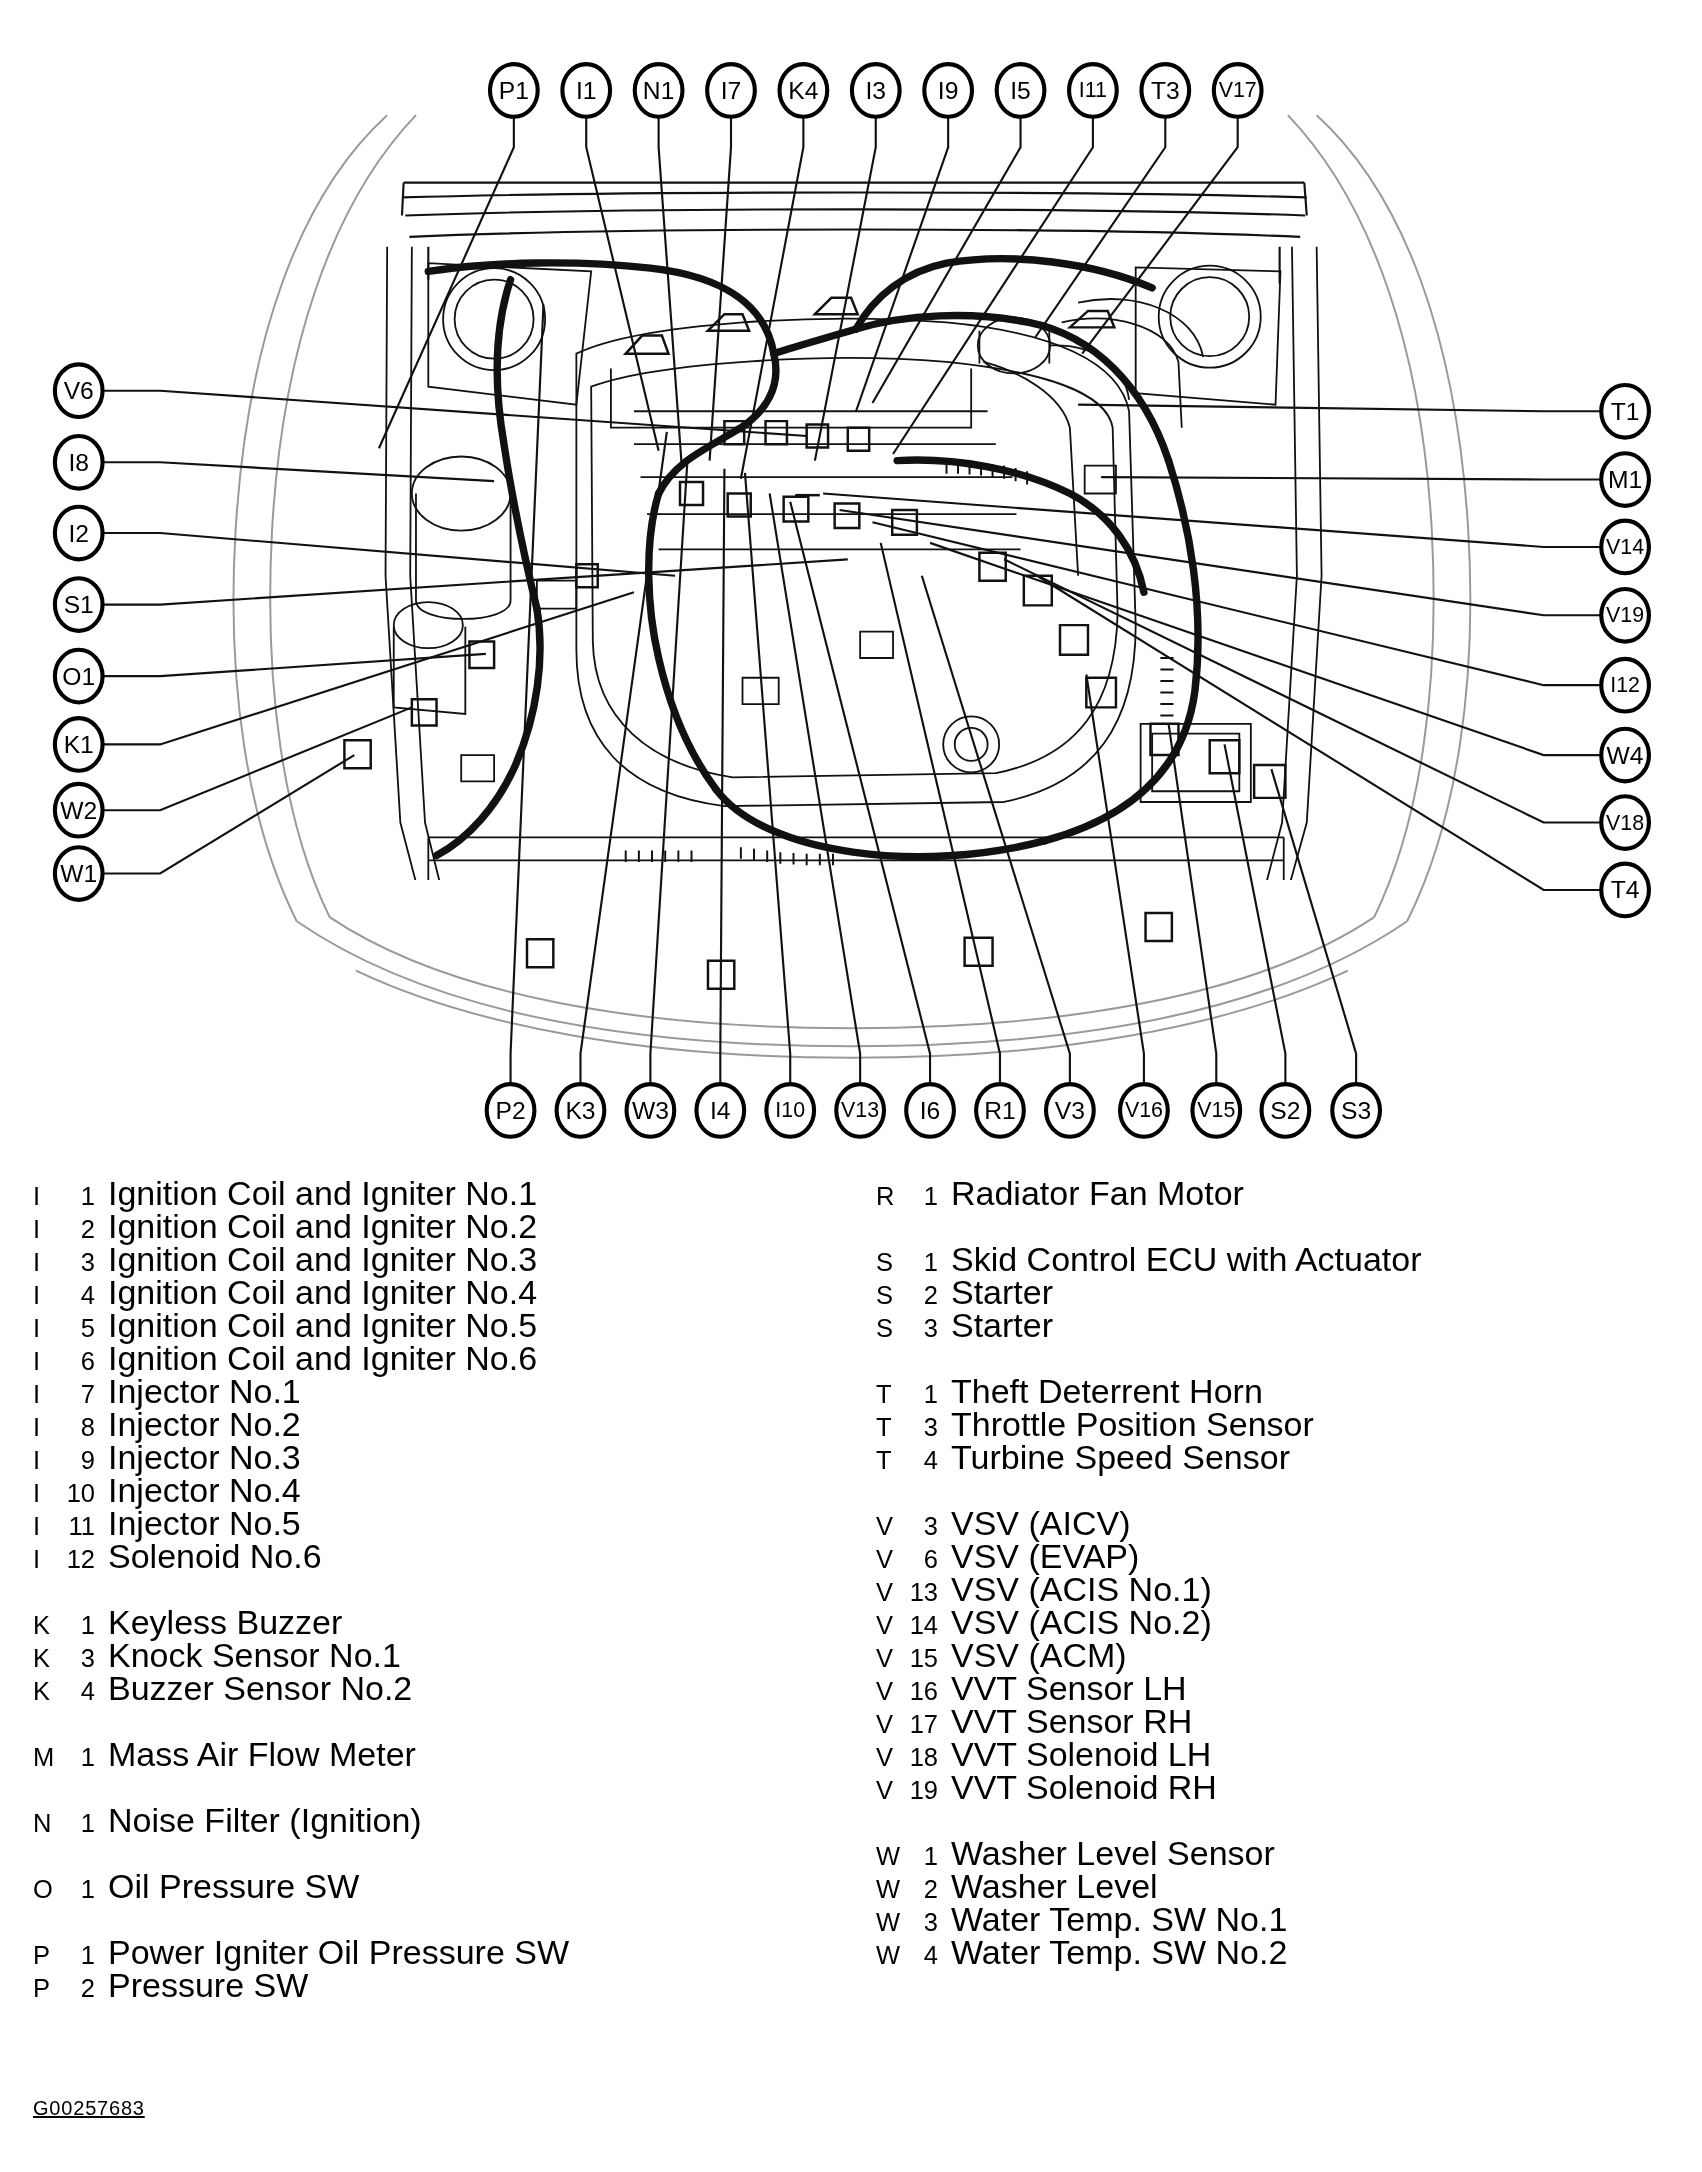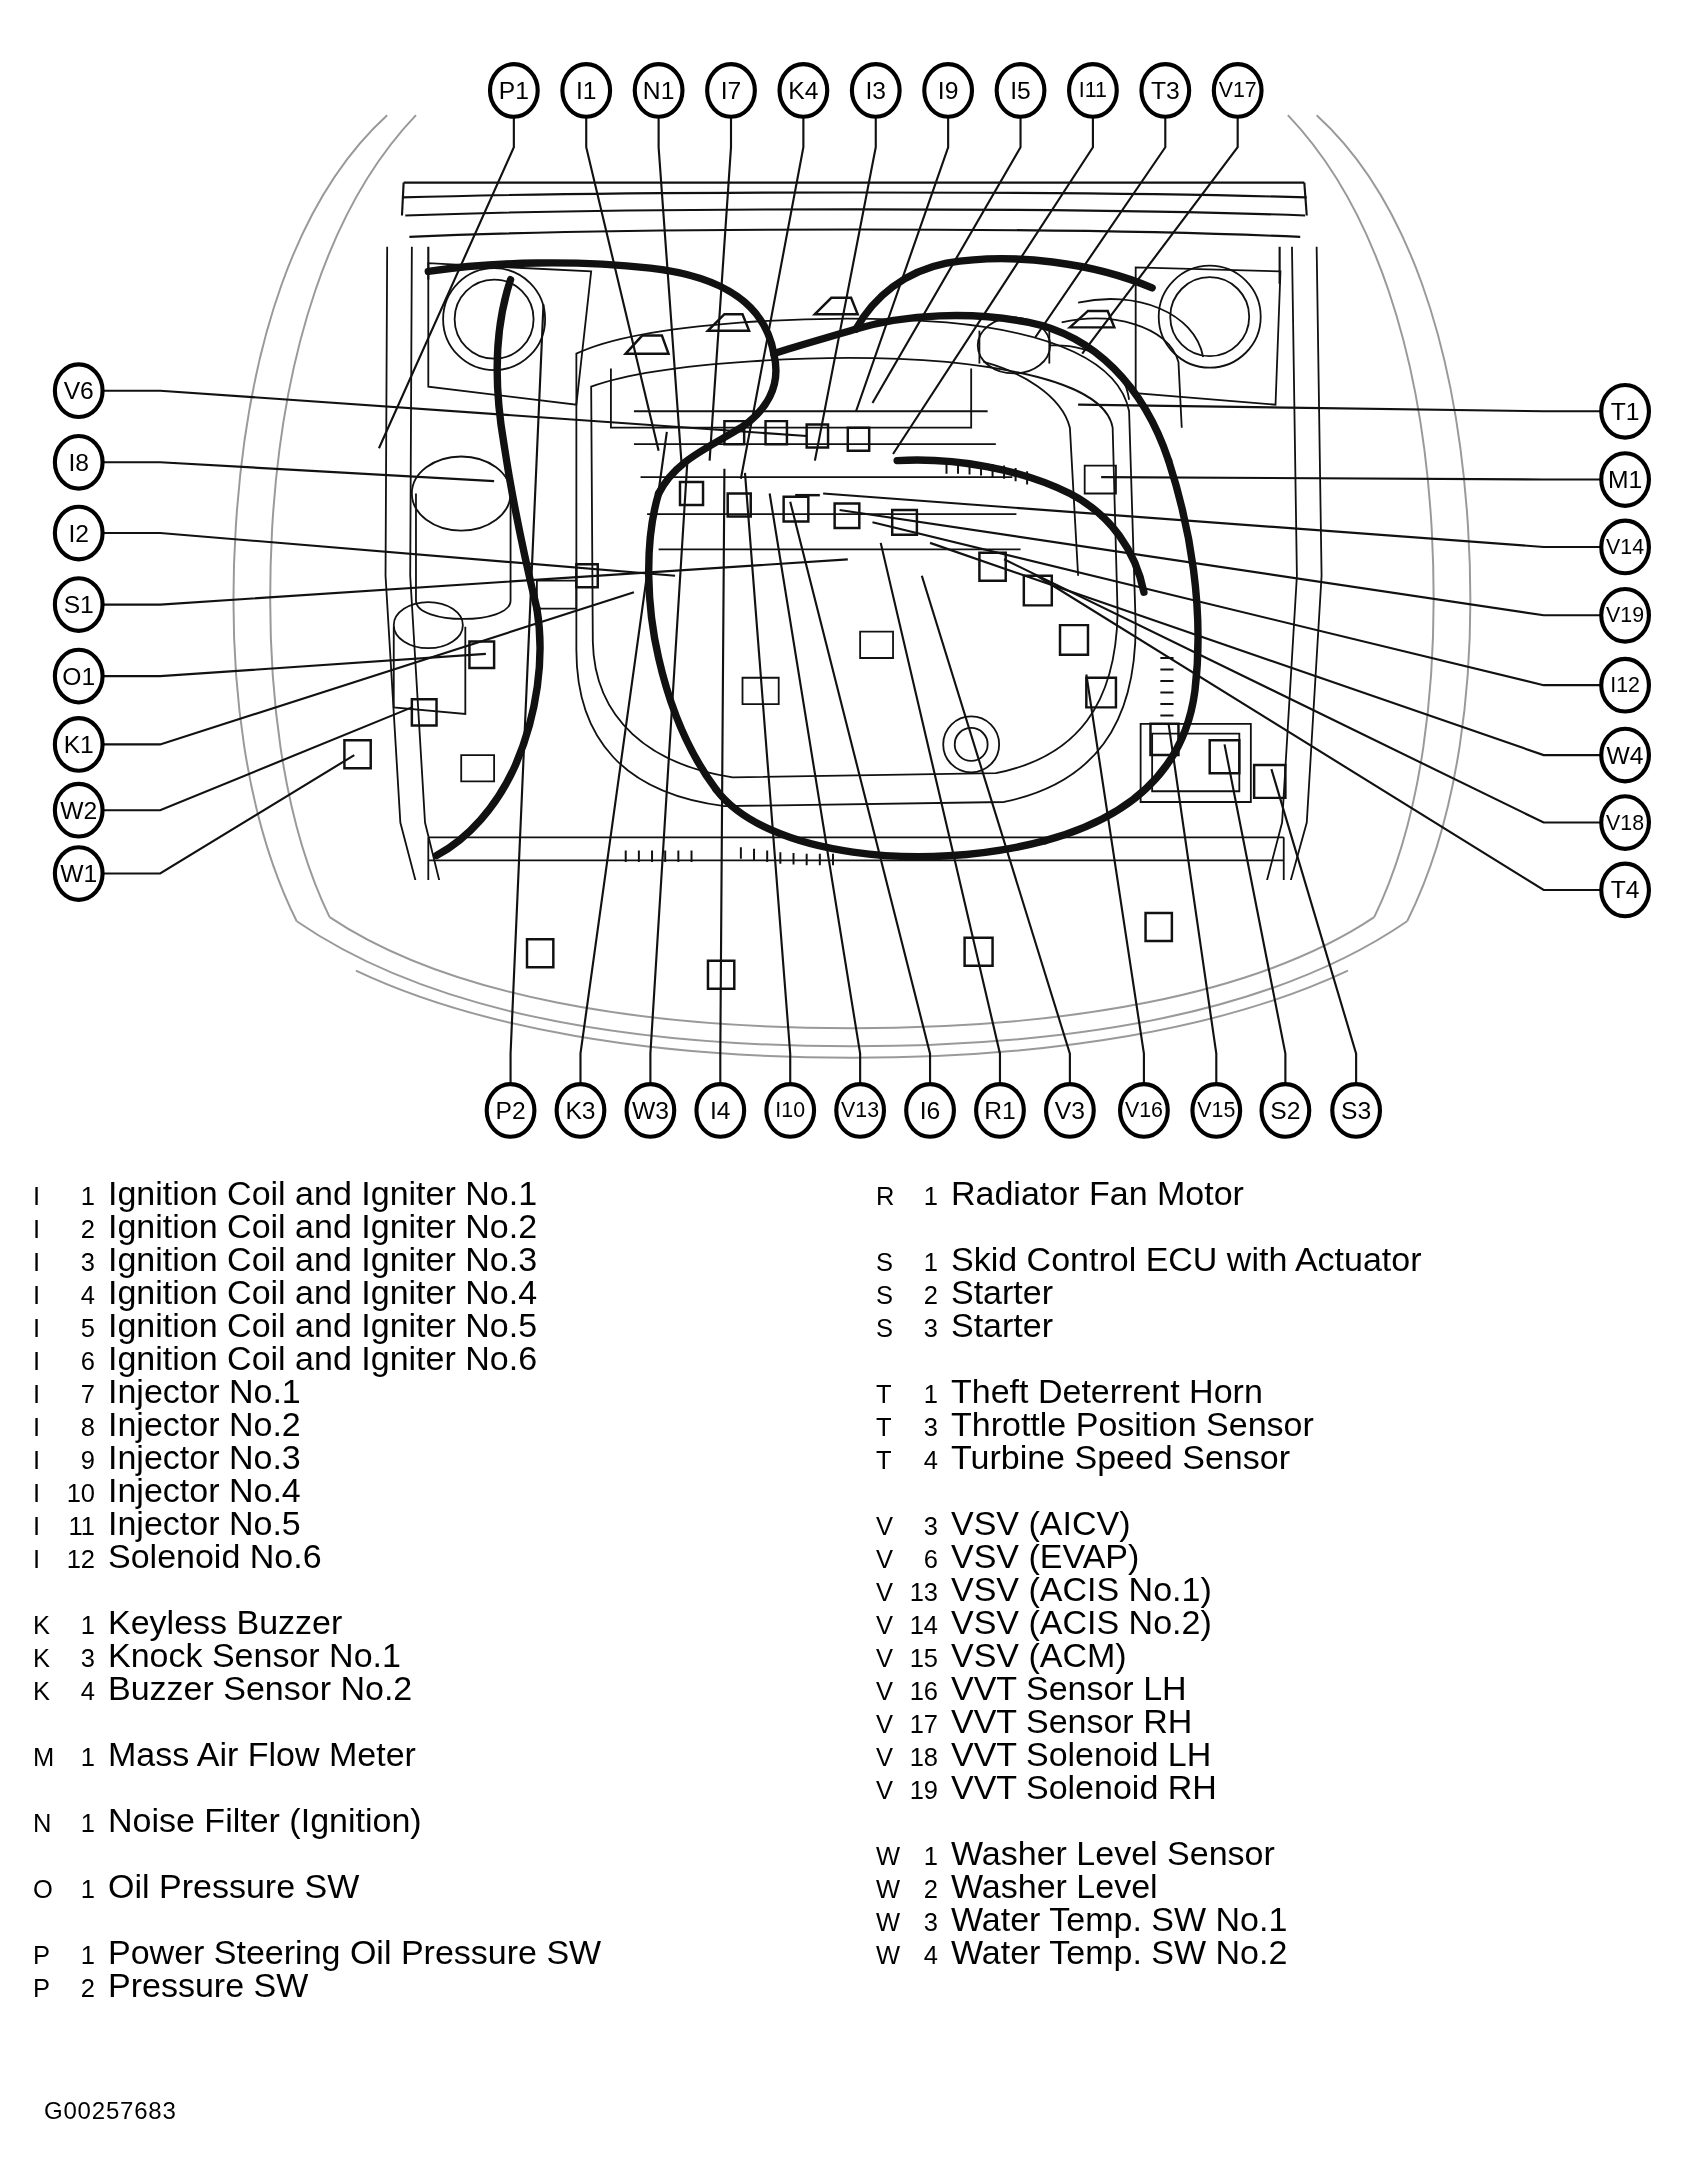--- a/index.html
+++ b/index.html
@@ -8,21 +8,21 @@
   svg#diagram{position:absolute;left:0;top:0;width:1703px;height:1168px;display:block;}
   .legend-wrap{position:absolute;left:0;top:1177px;width:1703px;height:922px;}
   .legend-col{position:absolute;top:0;}
   .legend-col.left{left:33px;width:790px;}
   .legend-col.right{left:876px;width:790px;}
   .lg-row{display:flex;align-items:baseline;height:33px;line-height:33px;white-space:nowrap;}
   .lg-row.gap{height:33px;}
   .lg-letter{width:23px;text-align:left;font-size:25.5px;letter-spacing:0.4px;}
   .lg-num{width:39px;text-align:right;font-size:25.5px;padding-right:13px;}
   .lg-text{font-size:34px;}
-  .footer-code{position:absolute;left:44px;top:2097px;font-size:24px;letter-spacing:0.8px;}
+  .footer-code{position:absolute;left:33px;top:2097px;font-size:20px;letter-spacing:0.8px;text-decoration:underline;}
 </style>
 </head>
 <body>
 
 <div id="stage">
 
   <svg id="diagram" viewBox="0 0 2069 1420">
     <defs>
       <clipPath id="bayclip">
           <rect x="300" y="190" width="1480" height="880"></rect>
@@ -491,21 +491,21 @@
           <span class="lg-text">Oil Pressure SW</span>
         </div>
         <div class="lg-row gap">
           <span class="lg-letter"></span>
           <span class="lg-num"></span>
           <span class="lg-text"></span>
         </div>
         <div class="lg-row">
           <span class="lg-letter">P</span>
           <span class="lg-num">1</span>
-          <span class="lg-text">Power Steering Oil Pressure SW</span>
+          <span class="lg-text">Power Igniter Oil Pressure SW</span>
         </div>
         <div class="lg-row">
           <span class="lg-letter">P</span>
           <span class="lg-num">2</span>
           <span class="lg-text">Pressure SW</span>
         </div>
       </div>
     <div class="legend-col right" id="legend-right">
         <div class="lg-row">
           <span class="lg-letter">R</span>

